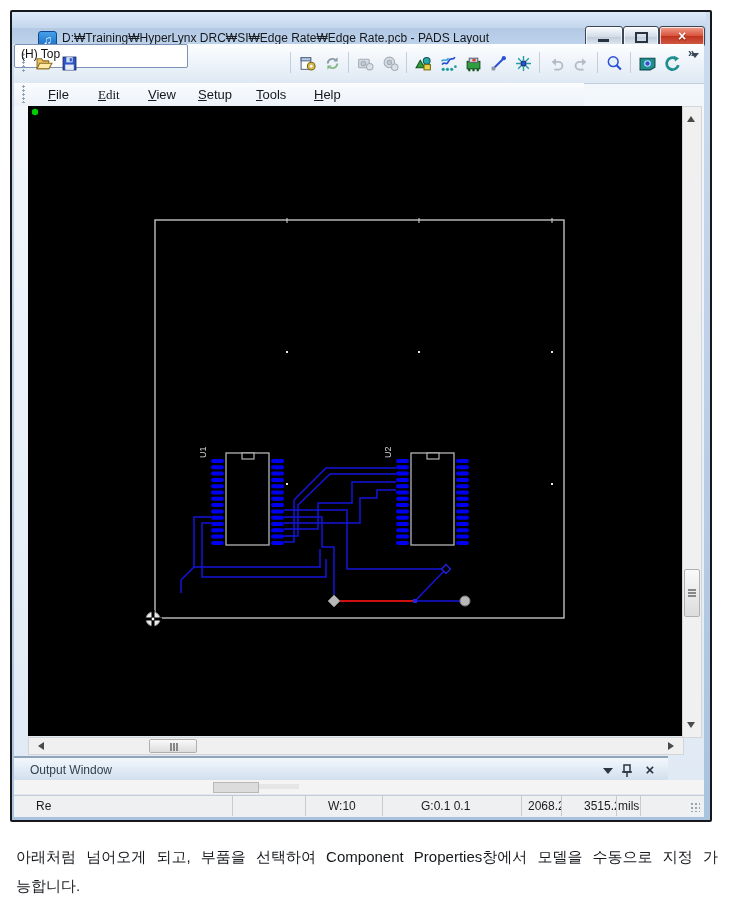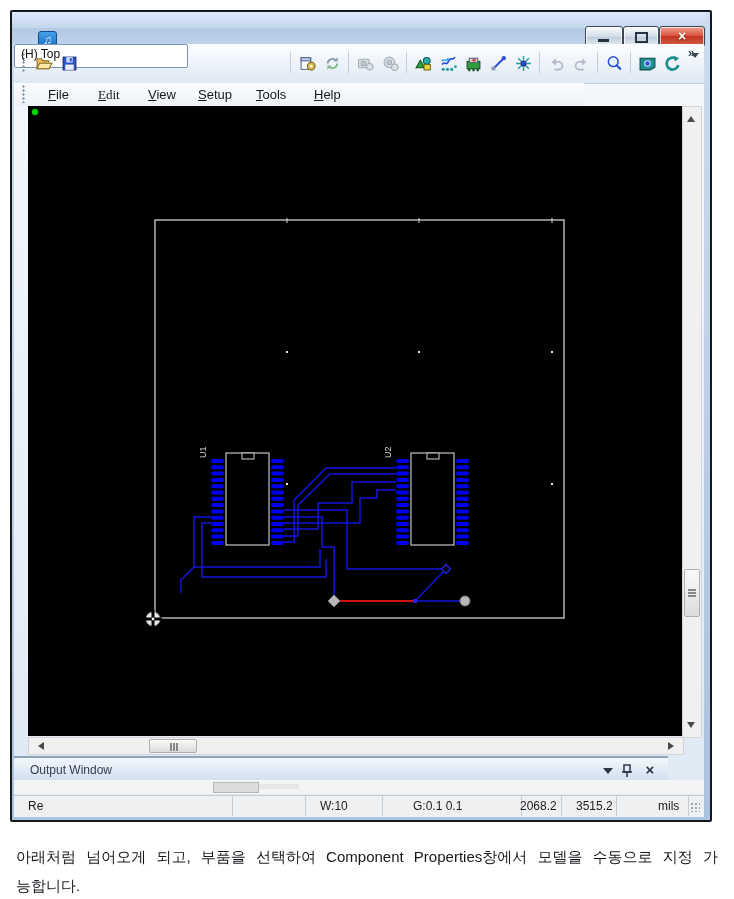--- a/index.html
+++ b/index.html
@@ -53,35 +53,36 @@
   #ow-header{left:14px;top:756px;width:654px;height:24px;border-top:2px solid #8fa3ba;
     background:linear-gradient(#f2f7fc,#cfdded);}
   #ow-title{position:absolute;left:16px;top:5px;font-size:12px;color:#33414f;}
   .ow-btn{position:absolute;top:5px;width:16px;height:15px;}
   #ow-strip{left:14px;top:780px;width:690px;height:14px;background:#f4f4f4;}
   #ow-strip .mini-thumb{position:absolute;left:199px;top:2px;width:44px;height:9px;background:#dcdcdc;border:1px solid #b8b8b8;}
   #ow-strip .mini-mark{position:absolute;left:245px;top:4px;width:40px;height:5px;background:#e6e6e6;}
   
   #statusbar{left:14px;top:795px;width:690px;height:21px;background:#eef0f2;border-top:1px solid #c6cbd1;}
   .st-cell{position:absolute;top:0;height:20px;border-right:1px solid #c6cbd1;font-size:12px;color:#1c1c1c;
-    line-height:20px;padding-left:14px;box-sizing:border-box;white-space:nowrap;overflow:hidden;}
+    line-height:20px;padding-left:22px;box-sizing:border-box;white-space:nowrap;overflow:hidden;}
   #st-grip{position:absolute;right:4px;top:6px;width:10px;height:10px;
     background:radial-gradient(circle at 2px 2px,#9aa2ab 40%,transparent 45%);background-size:4px 4px;}
   
   #caption{left:16px;top:842px;width:702px;font-size:15px;color:#15181c;line-height:29px;}
   #caption .l1{text-align:justify;text-align-last:justify;}
   u{text-decoration:underline;}
 </style>
 </head>
 <body>
 
 <div id="win" class="abs"></div>
 
 <div id="titlebar" class="abs">
   <div id="app-icon" class="abs">♫</div>
+  <div id="title-text" class="abs">D:₩Training₩HyperLynx DRC₩SI₩Edge Rate₩Edge Rate.pcb - PADS Layout</div>
   <div id="btn-min" class="abs capbtn">
       <i></i>
     </div>
   <div id="btn-max" class="abs capbtn">
       <i></i>
     </div>
   <div id="btn-close" class="abs capbtn">
       <i>×</i>
     </div>
 </div>
@@ -337,21 +338,21 @@
 </div>
 
 <div id="statusbar" class="abs">
   <div id="st-cells">
       <div class="st-cell" style="left: 0px; width: 219px;">Re</div>
       <div class="st-cell" style="left: 219px; width: 73px;"></div>
       <div class="st-cell" style="left: 292px; width: 77px;">W:10</div>
       <div class="st-cell" style="left: 369px; width: 123px; margin-left: 16px;">G:0.1 0.1</div>
       <div class="st-cell" style="left: 492px; width: 56px;">2068.2</div>
       <div class="st-cell" style="left: 548px; width: 55px;">3515.2</div>
-      <div class="st-cell" style="left: 630px; width: 45px;">mils</div>
+      <div class="st-cell" style="left: 582px; width: 45px;">mils</div>
     </div>
   <span id="st-grip"></span>
 </div>
 
 <div id="caption" class="abs">
   <div class="l1">아래처럼 넘어오게 되고, 부품을 선택하여 Component Properties창에서 모델을 수동으로 지정 가</div>
   <div class="l2">능합니다.</div>
 </div>
 
 </body></html>

